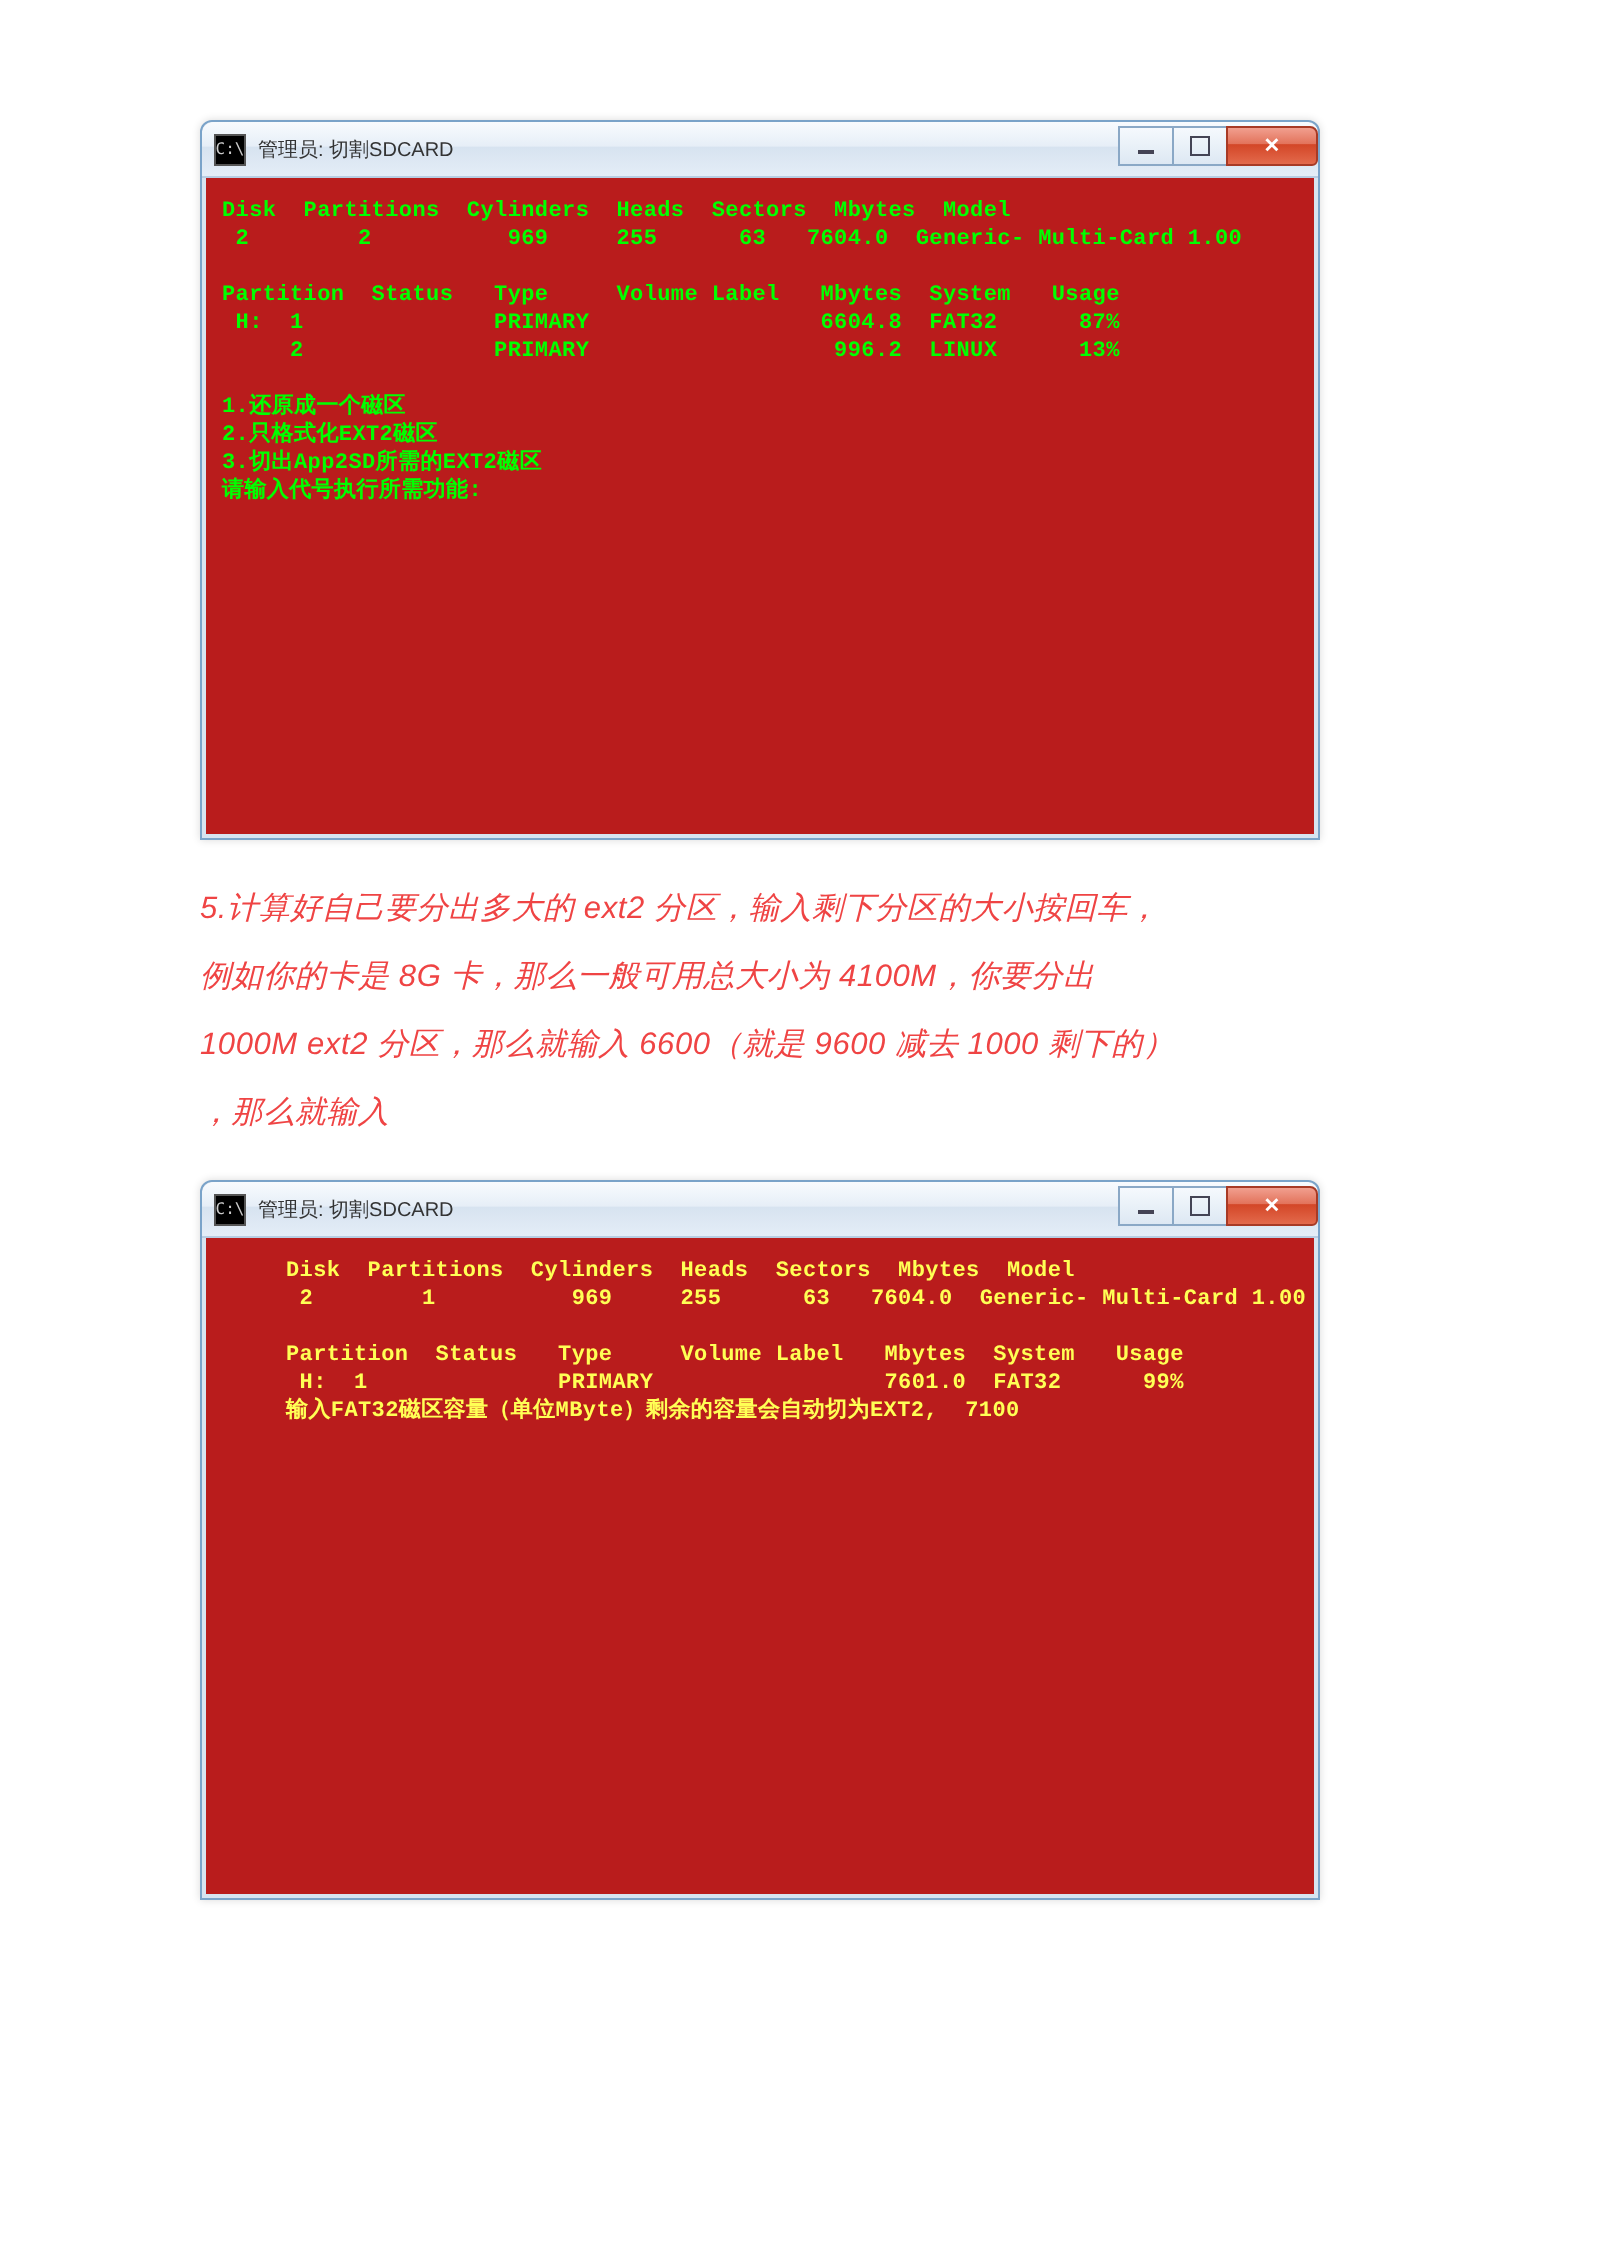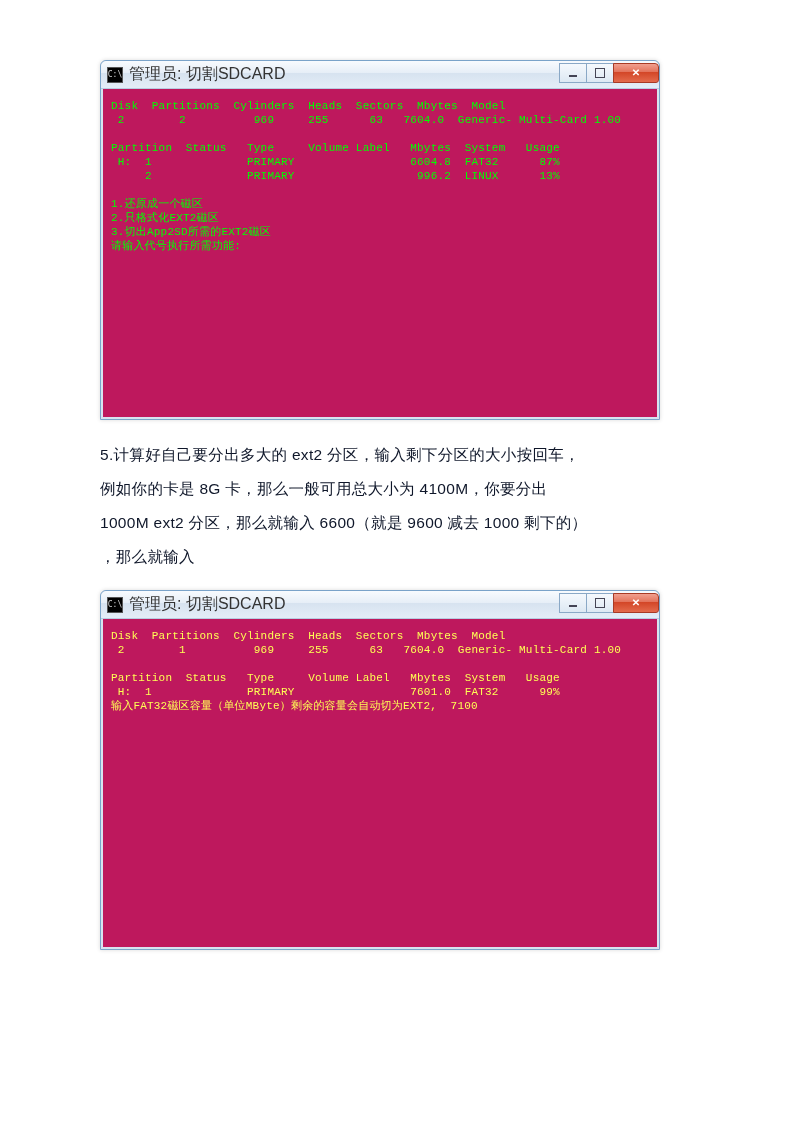--- a/index.html
+++ b/index.html
@@ -34,21 +34,21 @@
     border: 1px solid #555;
     margin-right: 6px;
     display: flex;
     align-items: center;
     justify-content: center;
     font-size: 8px;
     color: #ccc;
     font-family: monospace;
   }
   .titlebar-text {
-    font-size: 16px;
+    font-size: 10px;
     color: #333;
     flex: 1;
     white-space: nowrap;
     overflow: hidden;
   }
   .winbtns {
     display: flex;
     height: 20px;
     margin-top: -4px;
   }
@@ -71,41 +71,43 @@
     background: linear-gradient(to bottom, #f19f8f 0%, #e2725a 45%, #d34627 46%, #e36a4c 100%);
     border-color: #a83a25;
     color:#fff;
     border-top-right-radius: 4px;
     border-bottom-right-radius: 3px;
   }
   .winbtn.close::before{
     content:"✕"; font-size:10px; color:#fff; font-weight:bold;
   }
   .term {
-    background: #be185d;
+    background: #b91c1c;
     padding: 10px 8px 8px 8px;
     min-height: 330px;
     border: 2px solid #d7e3f0;
     border-top: none;
+    font-weight: bold;
   }
   .term pre {
     font-family: "Fixedsys", "Consolas", "Courier New", monospace;
     font-size: 11px;
     line-height: 14px;
     color: #00ff00;
     white-space: pre;
     letter-spacing: 0.2px;
   }
-  .term.yellow pre { color: #ffff55; }
+  .term.yellow pre { color: #ffff55; margin-left: 32px; }
   .body-text {
     font-size: 15.5px;
-    color: #0f172a;
+    color: #ef4444;
     line-height: 2.2;
     margin: 4px 0 16px 0;
     letter-spacing: 0.3px;
+    font-style: italic;
   }
 </style>
 </head>
 <body>
 
 <div class="cmd-window">
   <div class="titlebar">
     <div class="titlebar-icon">C:\</div>
     <div class="titlebar-text">管理员: 切割SDCARD</div>
     <div class="winbtns">

